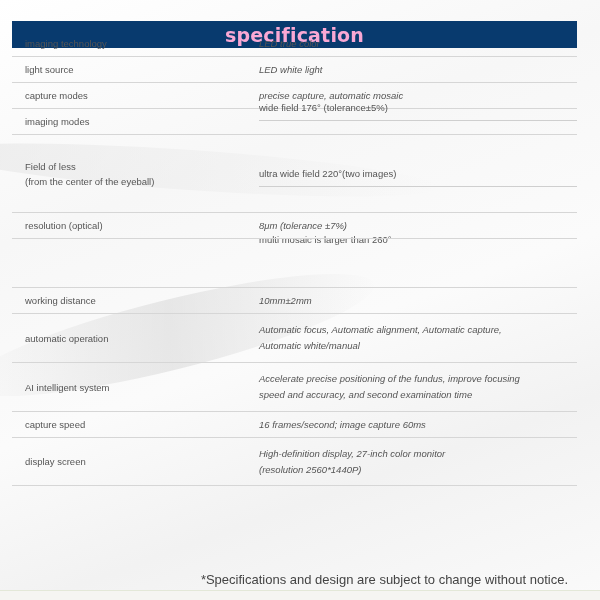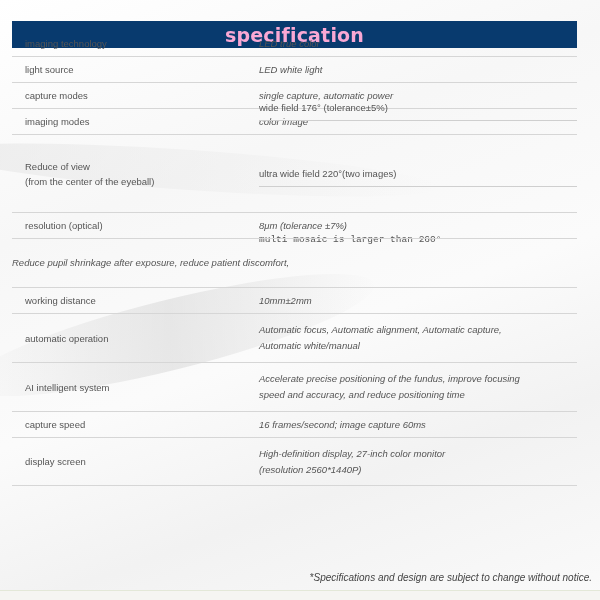--- a/index.html
+++ b/index.html
@@ -33,24 +33,24 @@
       border-bottom:1.5px solid #d6d6d6;
       font-size:9.5px; color:#555;
     }
     .label { width:247px; padding-left:13px; box-sizing:border-box; line-height:15px; }
     .value { flex:1; line-height:16px;font-style:italic; }
     .multi-values { flex:1; display:flex; flex-direction:column;gap:40px; }
     .multi-values .sub {
       height:25px; display:flex; align-items:center;
       border-bottom:1px solid #cfcfcf;
     }
-    .multi-values .sub:last-child { border-bottom:none;font-family:Liberation Mono, monospace; }
+    .multi-values .sub:last-child { border-bottom:none; }
     .footnote {
-      position:absolute; right:8px; top:572px;
-      font-size:10px; color:#444;font-style:italic;
+      position:absolute; right:32px; top:572px;
+      font-size:13px; color:#444;
     }
     .bottom-band {
       position:absolute; left:0; top:590px; width:600px; height:10px;
       background:#f5f5f2; border-top:1px solid #e3e8d8;
     }
   </style>
 </head>
 <body>
 
 <div class="swoosh2"></div>
@@ -62,62 +62,60 @@
   <div class="row" style="height:25px">
     <div class="label">imaging technology</div>
     <div class="value">LED true color</div>
   </div>
   <div class="row" style="height:25px">
     <div class="label">light source</div>
     <div class="value">LED white light</div>
   </div>
   <div class="row" style="height:25px">
     <div class="label">capture modes</div>
-    <div class="value">single capture, automatic power</div>
+    <div class="value">precise capture, automatic mosaic</div>
   </div>
   <div class="row" style="height:25px">
     <div class="label">imaging modes</div>
-    <div class="value">color image</div>
   </div>
   <div class="row" style="height:77px">
     <div class="label">
-      <div>Reduce of view</div>
+      <div>Field of less</div>
       <div>(from the center of the eyeball)</div>
     </div>
     <div class="multi-values">
       <div class="sub">wide field 176° (tolerance±5%)</div>
       <div class="sub">ultra wide field 220°(two images)</div>
       <div class="sub">multi mosaic is larger than 260°</div>
     </div>
   </div>
   <div class="row" style="height:25px">
     <div class="label">resolution (optical)</div>
     <div class="value">8μm (tolerance ±7%)</div>
   </div>
   <div class="row" style="height:48px">
     <div class="value">
-      <div>Reduce pupil shrinkage after exposure, reduce patient discomfort,</div>
     </div>
   </div>
   <div class="row" style="height:25px">
     <div class="label">working distance</div>
     <div class="value">10mm±2mm</div>
   </div>
   <div class="row" style="height:48px">
     <div class="label">automatic operation</div>
     <div class="value">
       <div>Automatic focus, Automatic alignment, Automatic capture,</div>
       <div>Automatic white/manual</div>
     </div>
   </div>
   <div class="row" style="height:48px">
     <div class="label">AI intelligent system</div>
     <div class="value">
       <div>Accelerate precise positioning of the fundus, improve focusing</div>
-      <div>speed and accuracy, and reduce positioning time</div>
+      <div>speed and accuracy, and second examination time</div>
     </div>
   </div>
   <div class="row" style="height:25px">
     <div class="label">capture speed</div>
     <div class="value">16 frames/second; image capture 60ms</div>
   </div>
   <div class="row" style="height:47px">
     <div class="label">display screen</div>
     <div class="value">
       <div>High-definition display, 27-inch color monitor</div>

